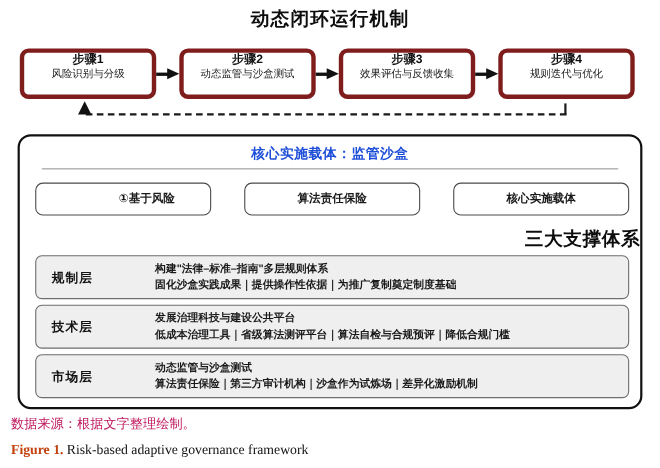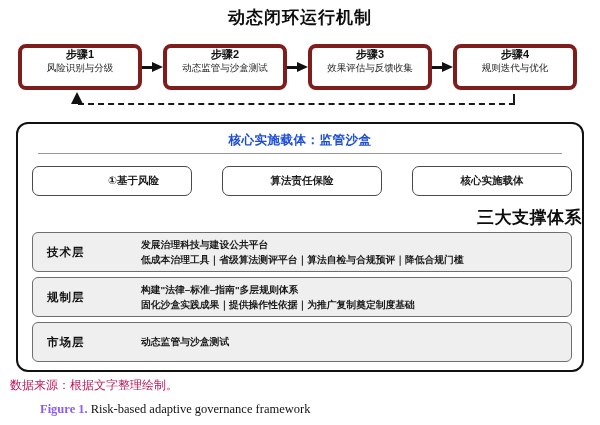--- a/index.html
+++ b/index.html
@@ -245,23 +245,22 @@
   .figure-caption {
     position: absolute;
     left: 10px; top: 402px;
     font-family: "Liberation Serif", "DejaVu Serif", serif;
     font-size: 12.5px;
     color: #111111;
     white-space: nowrap;
   }
   .figure-caption .fig-label {
     font-weight: bold;
-    color: #8b5cf6;
+    color: #c2410c;
     margin-right: 3px;
-    margin-left: 30px;
   }
 </style>
 </head>
 <body>
 
 <div id="figure-root">
 
   <div class="main-title">动态闭环运行机制</div>
 
   <div class="steps-row">
@@ -315,41 +314,42 @@
 
     <div class="principles">
       <div class="principle-box p1">①基于风险</div>
       <div class="principle-box p2">算法责任保险</div>
       <div class="principle-box p3">核心实施载体</div>
     </div>
 
     <div class="pillars-title">三大支撑体系</div>
 
     <div class="layers">
+
+      <div class="layer-row">
+        <div class="layer-label">规制层</div>
+        <div class="layer-lines">
+          <div class="layer-line">构建"法律–标准–指南"多层规则体系</div>
+          <div class="layer-line">固化沙盒实践成果｜提供操作性依据｜为推广复制奠定制度基础</div>
+        </div>
+      </div>
 
       <div class="layer-row">
         <div class="layer-label">技术层</div>
         <div class="layer-lines">
           <div class="layer-line">发展治理科技与建设公共平台</div>
           <div class="layer-line">低成本治理工具｜省级算法测评平台｜算法自检与合规预评｜降低合规门槛</div>
         </div>
       </div>
 
       <div class="layer-row">
-        <div class="layer-label">规制层</div>
-        <div class="layer-lines">
-          <div class="layer-line">构建"法律–标准–指南"多层规则体系</div>
-          <div class="layer-line">固化沙盒实践成果｜提供操作性依据｜为推广复制奠定制度基础</div>
-        </div>
-      </div>
-
-      <div class="layer-row">
         <div class="layer-label">市场层</div>
         <div class="layer-lines">
           <div class="layer-line">动态监管与沙盒测试</div>
+          <div class="layer-line">算法责任保险｜第三方审计机构｜沙盒作为试炼场｜差异化激励机制</div>
         </div>
       </div>
 
     </div>
   </div>
 
   <div class="source-note">数据来源：根据文字整理绘制。</div>
 
   <div class="figure-caption">
     <span class="fig-label">Figure 1.</span><span>Risk-based adaptive governance framework</span>

